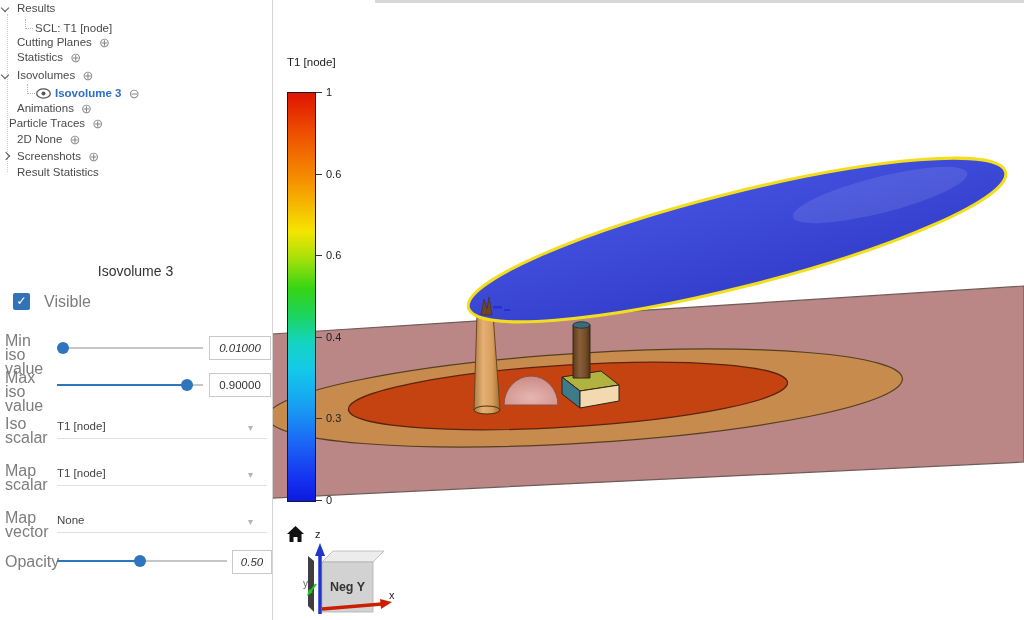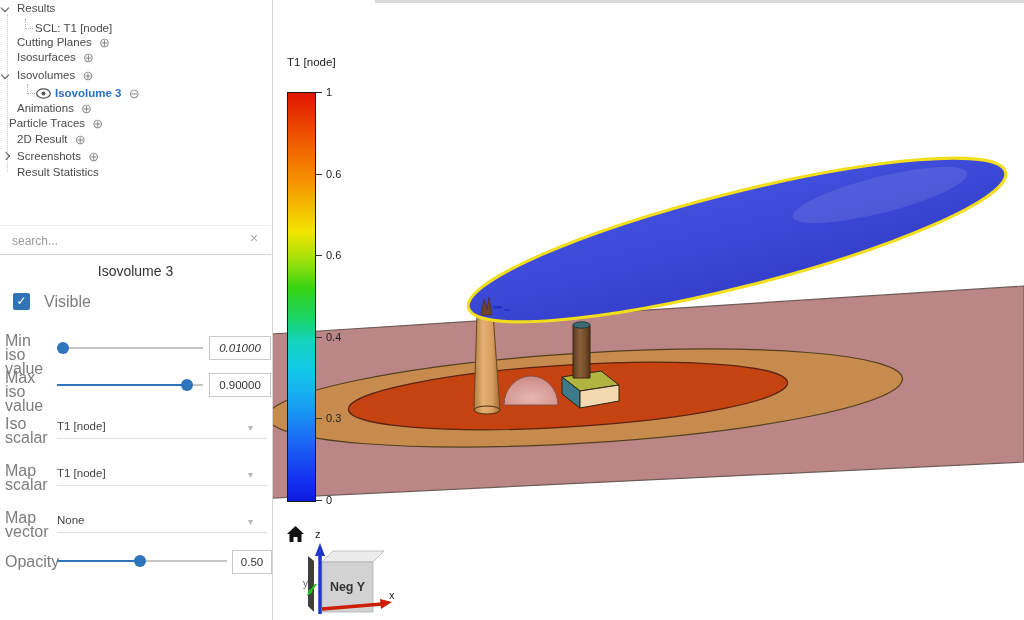--- a/index.html
+++ b/index.html
@@ -183,21 +183,21 @@
         <span class="connector" style="left:25px"></span>
         <span class="tlabel" style="margin-left:35px">SCL: T1 [node]</span>
       </div>
 
       <div class="trow" style="top:34px">
         <span class="tlabel" style="margin-left:17px">Cutting Planes</span>
         <span class="plusico">⊕</span>
       </div>
 
       <div class="trow" style="top:49px">
-        <span class="tlabel" style="margin-left:17px">Isosurfaces</span>
+        <span class="tlabel" style="margin-left:17px">Statistics</span>
         <span class="plusico">⊕</span>
       </div>
 
       <div class="trow" style="top:67px">
         <span class="chev down" style="left:2px;top:4px"></span>
         <span class="tlabel" style="margin-left:17px">Isovolumes</span>
         <span class="plusico">⊕</span>
       </div>
 
       <div class="trow" style="top:85px">
@@ -214,39 +214,35 @@
         <span class="tlabel" style="margin-left:17px">Animations</span>
         <span class="plusico">⊕</span>
       </div>
 
       <div class="trow" style="top:115px">
         <span class="tlabel" style="margin-left:9px">Particle Traces</span>
         <span class="plusico">⊕</span>
       </div>
 
       <div class="trow" style="top:131px">
-        <span class="tlabel" style="margin-left:17px">2D Result</span>
+        <span class="tlabel" style="margin-left:17px">2D None</span>
         <span class="plusico">⊕</span>
       </div>
 
       <div class="trow" style="top:148px">
         <span class="chev right" style="left:2px;top:4px"></span>
         <span class="tlabel" style="margin-left:17px">Screenshots</span>
         <span class="plusico">⊕</span>
       </div>
 
       <div class="trow" style="top:164px">
         <span class="tlabel" style="margin-left:17px">Result Statistics</span>
       </div>
     </div>
 
-    <div id="search-row">
-      <input id="search-input" type="text" placeholder="search..." style="">
-      <span id="search-clear">×</span>
-    </div>
 
     <div id="props">
       <div id="prop-title">Isovolume 3</div>
 
       <div class="checkbox">
         <span>✓</span>
       </div>
       <span class="plabel" style="left:44px;top:42px;width:80px">Visible</span>
 
       <span class="plabel" style="top:81px">Min iso value</span>
@@ -279,16 +275,16 @@
       <span class="dropval" style="top:261px">None</span>
       <span class="dropchev" style="top:263px">▾</span>
       <div class="dropline" style="top:279px"></div>
 
       <span class="plabel" style="top:302px;width:60px">Opacity</span>
       <div class="slider" style="left:57px;top:302px;width:170px">
         <div class="track"></div>
           <div class="fill" style="width:83px"></div>
         <div class="thumb" style="left:77px"></div>
       </div>
-      <input class="valbox" style="left: 232px; top: 297px; width: 34px;" value="0.50">
+      <input class="valbox" style="left: 232px; top: 297px; width: 34px; font-style: italic;" value="0.50">
     </div>
   </div>
 </div>
 
 </body></html>

